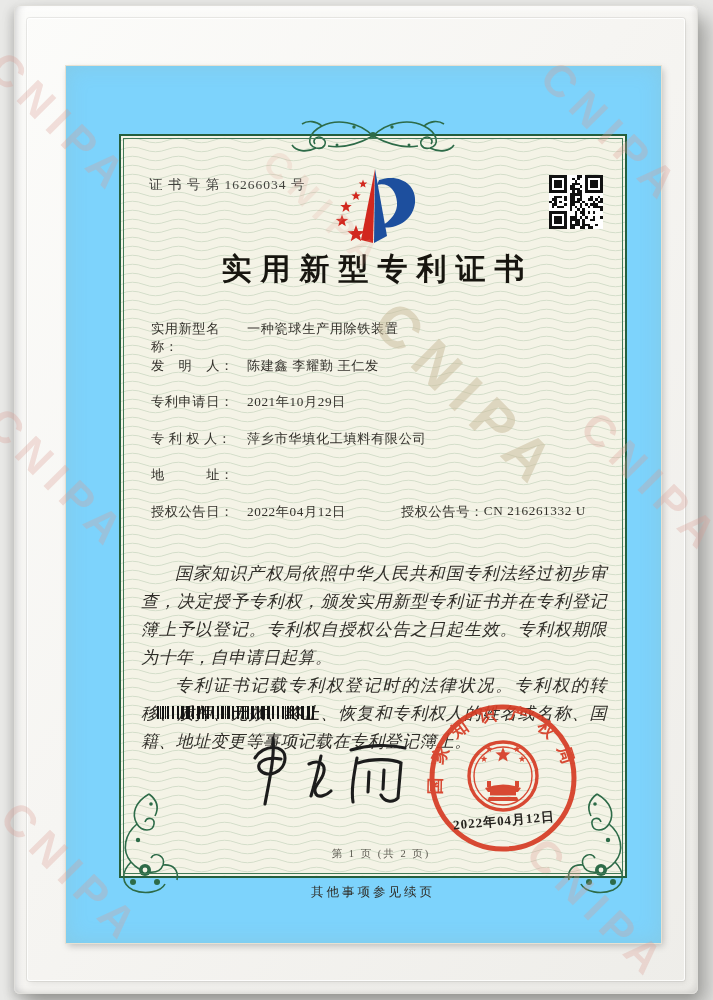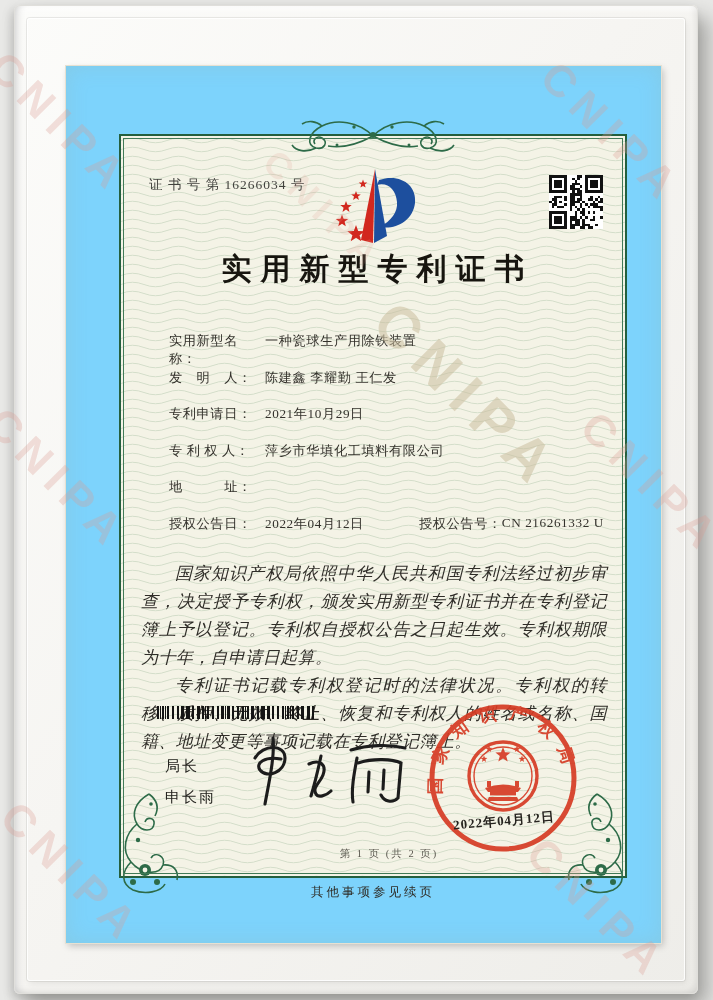--- a/index.html
+++ b/index.html
@@ -31,21 +31,21 @@
   .orn-bl{left:-16px;bottom:-20px;}
   .orn-br{right:-16px;bottom:-20px;transform:scaleX(-1);}
 
   
   .cert-no{position:absolute;left:28px;top:40px;font-size:13.5px;color:#42423e;letter-spacing:1px;}
   .logo{position:absolute;left:201px;top:30px;}
   .qr{position:absolute;left:428px;top:39px;width:54px;height:54px;background:#fff;}
   .doc-title{position:absolute;left:0;top:113px;width:100%;text-align:center;font-size:30px;
              font-weight:bold;color:#17150f;letter-spacing:9px;text-indent:9px;}
 
-  .fields{position:absolute;left:30px;top:196px;right:24px;margin-left:18px;}
+  .fields{position:absolute;left:30px;top:184px;right:24px;}
   .frow{height:36.6px;display:flex;align-items:flex-start;font-size:13.2px;color:#33312b;letter-spacing:.6px;}
   .flabel{width:96px;flex:none;}
   .fvalue{white-space:nowrap;}
   .fvalue-mid{width:150px;flex:none;}
   .flabel2{flex:none;margin-left:4px;}
 
   .body-text{position:absolute;left:20px;top:424px;width:466px;font-size:17px;line-height:28px;
              color:#2f2d28;text-align:justify;font-style:italic;letter-spacing:.4px;}
   .body-text p{margin:0;text-indent:2em;}
 
@@ -55,21 +55,21 @@
                       repeating-linear-gradient(90deg,transparent 0 3px,#141414 3px 4px,transparent 4px 13px);}
 
   .signer{position:absolute;left:44px;top:614px;font-size:15px;color:#23221e;line-height:31px;
           letter-spacing:2px;font-family:"Liberation Sans","DejaVu Sans",sans-serif;}
   .signature{position:absolute;left:118px;top:596px;}
 
   .seal{position:absolute;left:306px;top:566px;}
   .seal-date{position:absolute;left:298px;top:676px;width:170px;text-align:center;font-size:13px;
              font-weight:bold;color:#26231f;transform:rotate(-5deg);letter-spacing:1px;}
 
-  .page-info{position:absolute;left:16px;top:711px;width:100%;text-align:center;font-size:10.5px;
+  .page-info{position:absolute;left:8px;top:711px;width:100%;text-align:center;font-size:10.5px;
              color:#5a584f;letter-spacing:2px;}
 
   .footer-note{position:absolute;left:53px;top:818px;width:508px;text-align:center;font-size:12.5px;
                color:#2e2c26;letter-spacing:3px;}
 
   
   .wm-layer{position:absolute;inset:0;pointer-events:none;z-index:9;}
   .wm{position:absolute;font-family:"Liberation Sans","DejaVu Sans",sans-serif;font-weight:bold;
       transform:rotate(45deg);transform-origin:0 0;color:rgba(219,155,145,.30);font-size:44px;letter-spacing:9px;}
   .wm.big{color:rgba(203,190,158,.55);font-size:58px;letter-spacing:12px;}
@@ -324,24 +324,20 @@
         </div>
       </div>
 
       <div class="body-text">
         <p>国家知识产权局依照中华人民共和国专利法经过初步审查，决定授予专利权，颁发实用新型专利证书并在专利登记簿上予以登记。专利权自授权公告之日起生效。专利权期限为十年，自申请日起算。</p>
         <p>专利证书记载专利权登记时的法律状况。专利权的转移、质押、无效、终止、恢复和专利权人的姓名或名称、国籍、地址变更等事项记载在专利登记簿上。</p>
       </div>
 
       <div class="barcode"></div>
 
-      <div class="signer">
-        <div>局长</div>
-        <div>申长雨</div>
-      </div>
 
       <svg class="signature" width="190" height="82" viewBox="0 0 190 82">
         <g fill="none" stroke="#1c1c1c" stroke-width="3.1" stroke-linecap="round">
           <path d="M34,6 C36,24 30,50 26,72"></path>
           <path d="M16,26 C24,12 46,12 46,26 C46,40 28,47 21,38 C16,31 26,24 42,27"></path>
           <path d="M82,24 C79,38 75,54 72,64"></path>
           <path d="M70,32 C80,27 88,32 84,43 C81,51 73,55 77,62 C79,66 87,64 92,59"></path>
           <path d="M112,18 C128,13 150,12 166,16"></path>
           <path d="M118,26 C115,42 112,58 114,70"></path>
           <path d="M119,31 C134,26 154,27 162,31 L159,66 C153,72 145,69 142,63"></path>

